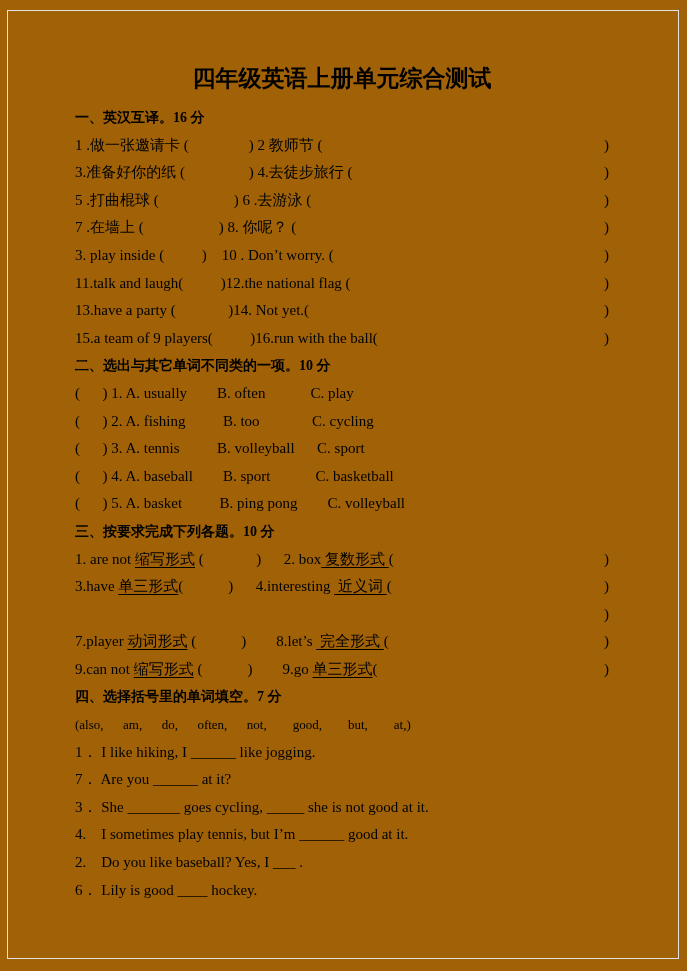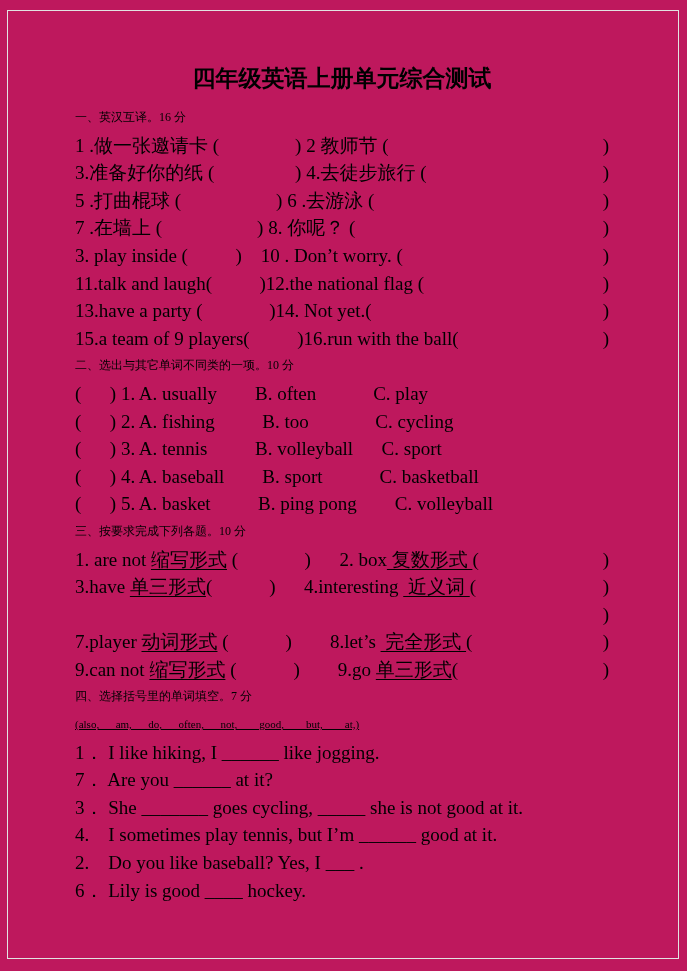--- a/index.html
+++ b/index.html
@@ -4,21 +4,21 @@
 <style>
   html, body {
     margin: 0;
     padding: 0;
     background: #ffffff;
   }
   .page {
     position: relative;
     width: 687px;
     height: 971px;
-    background: #be185d;
+    background: #a16207;
     box-sizing: border-box;
     padding: 64px 78px 0 75px;
     font-family: "Liberation Serif", "DejaVu Serif", serif;
     color: #000000;
     overflow: hidden;
   }
   .page-border {
     position: absolute;
     left: 7px;
     right: 8px;
@@ -28,39 +28,38 @@
     pointer-events: none;
   }
   .title {
     margin: 0 0 10px 0;
     text-align: center;
     font-size: 23px;
     font-weight: bold;
     line-height: 30px;
   }
   .heading {
-    font-size: 12px;
-    font-weight: normal;
+    font-size: 14px;
+    font-weight: bold;
     line-height: 27.6px;
     white-space: pre-wrap;
   }
   .line {
     display: flex;
-    font-size: 19px;
+    font-size: 15px;
     line-height: 27.6px;
     gap: 16px;
   }
   .line span { white-space: pre-wrap; }
   .line .line-left { white-space: pre-wrap; }
   .line .line-tail { margin-left: auto; white-space: pre; }
   .wordbank {
-    font-size: 11px;
+    font-size: 13px;
     line-height: 27.6px;
     white-space: pre-wrap;
-    text-decoration: underline;
   }
   .u { text-decoration: underline; text-underline-offset: 3px; }
 </style>
 </head>
 <body>
 
 <div class="page">
   <div class="page-border"></div>
 
   <h1 class="title">四年级英语上册单元综合测试</h1>

